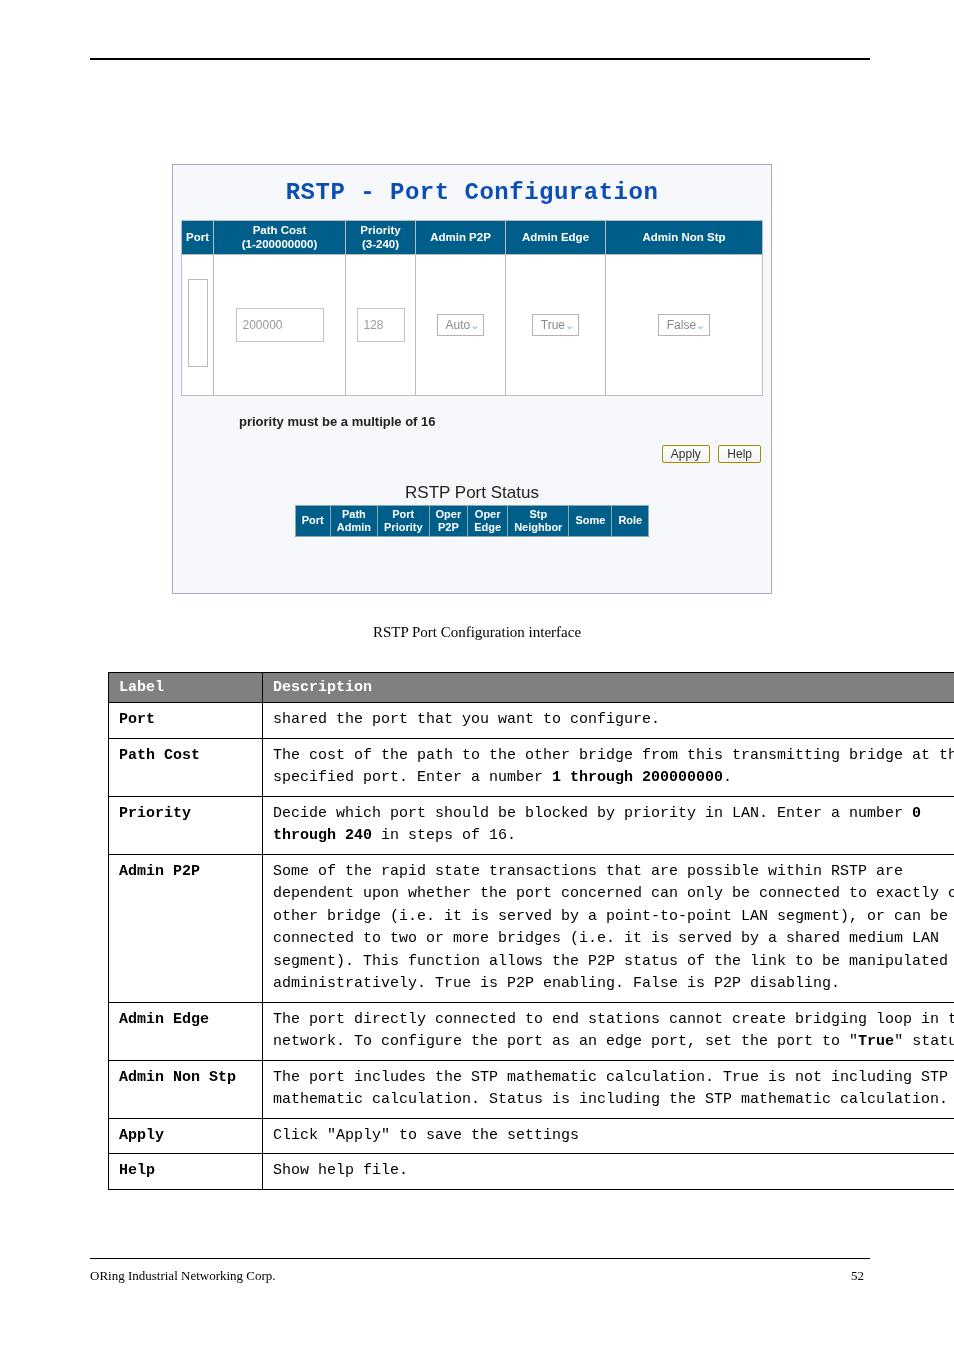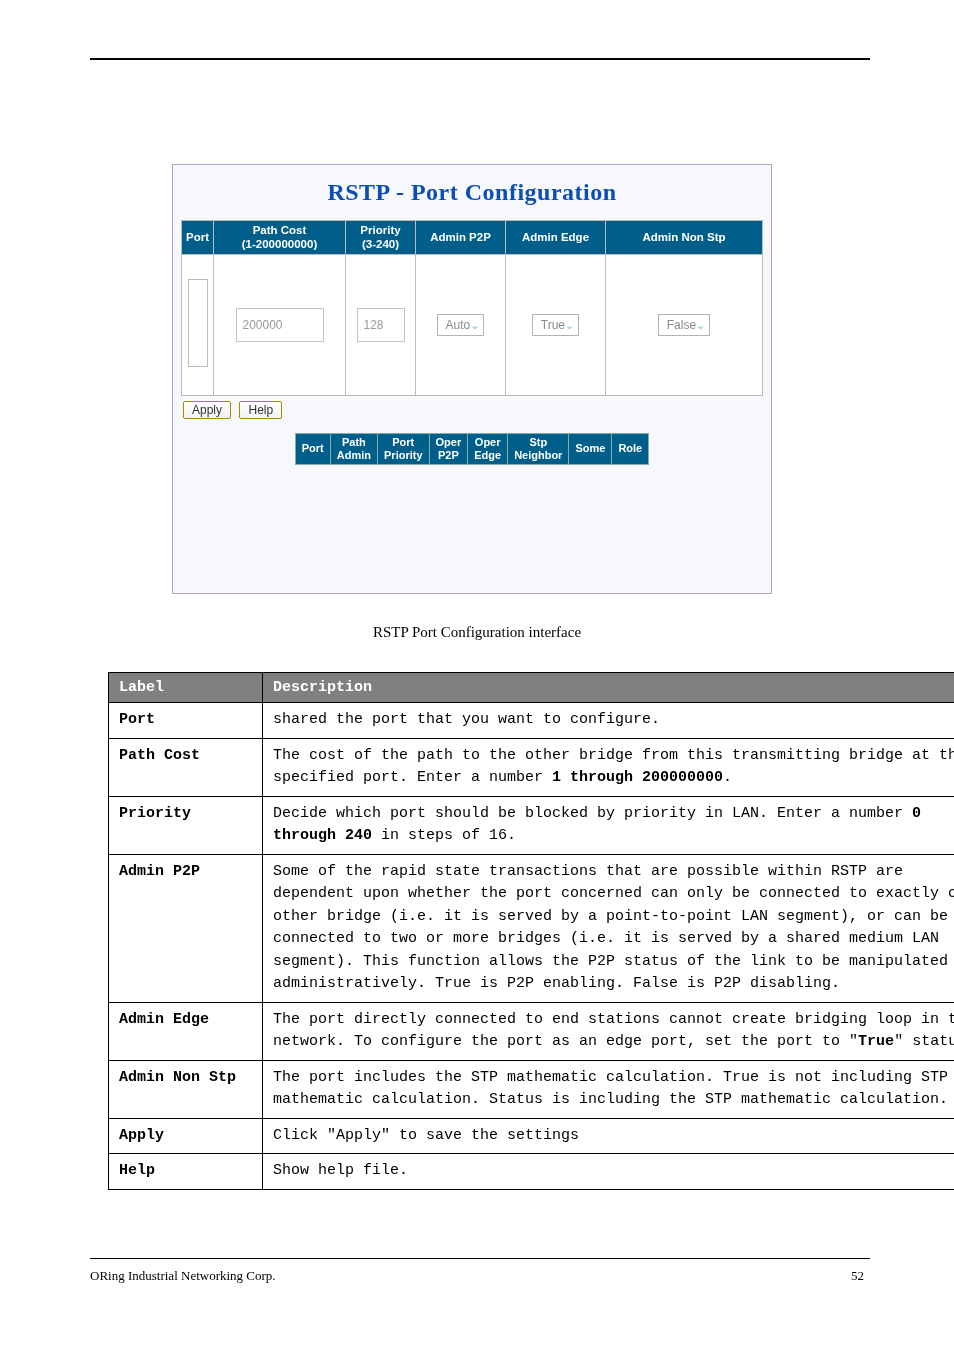--- a/index.html
+++ b/index.html
@@ -23,21 +23,21 @@
     position: absolute;
     top: 164px;
     left: 172px;
     width: 600px;
     height: 430px;
     border: 1px solid #a8a8c8;
     background: #f7f8fc;
     padding: 10px 8px 12px 8px;
   }
   .figure-title {
-    font-family: Liberation Serif, serif;
+    font-family: Liberation Mono, monospace;
     font-size: 24px;
     font-weight: bold;
     color: #0b4fb5;
     text-align: center;
     margin: 4px 0 14px 0;
     letter-spacing: 0.5px;
   }
 
   
   table.cfg {
@@ -94,22 +94,22 @@
   }
 
   .note-line {
     font-family: Verdana, Arial, sans-serif;
     font-size: 13px;
     font-weight: bold;
     color: #222;
     margin: 18px 0 4px 58px;
   }
   .btn-row {
-    text-align: left;
-    margin: 4px 0 14px 0;
+    text-align: right;
+    margin: 15px 0 14px 0;
   }
   .btn {
     display: inline-block;
     border: 1px solid #a28c00;
     background: linear-gradient(#fff, #f2f2f2);
     font-size: 12px;
     color: #333;
     padding: 1px 8px;
     margin: 0 2px;
     border-radius: 2px;
@@ -247,25 +247,27 @@
       <td>
         <span class="sel">
           <span>False</span>
               <span class="chev">⌄</span>
         </span>
       </td>
     </tr>
   </tbody>
     </table>
 
+  <div class="note-line">priority must be a multiple of 16</div>
   <div class="btn-row">
     <span class="btn">Apply</span>
     <span class="btn">Help</span>
   </div>
 
+  <div class="status-title">RSTP Port Status</div>
   <table class="status">
     <tbody>
         <tr>
       <th>Port</th>
       <th>
         <span>Path</span><br><span>Admin</span>
       </th>
       <th>
         <span>Port</span><br><span>Priority</span>
       </th>

